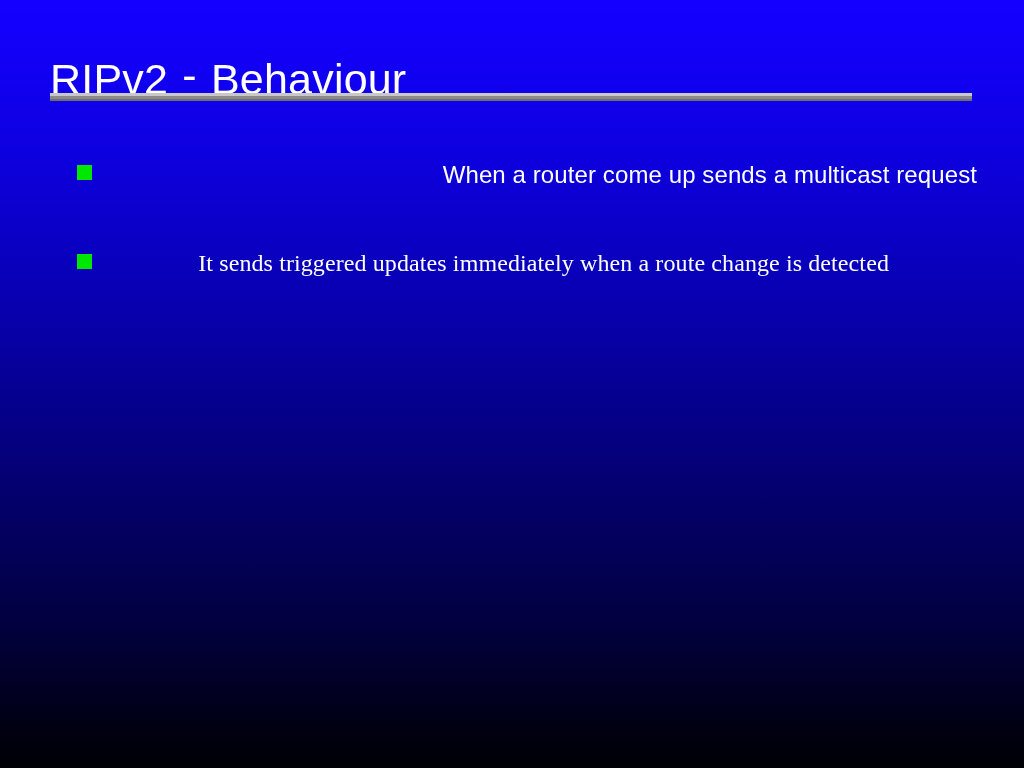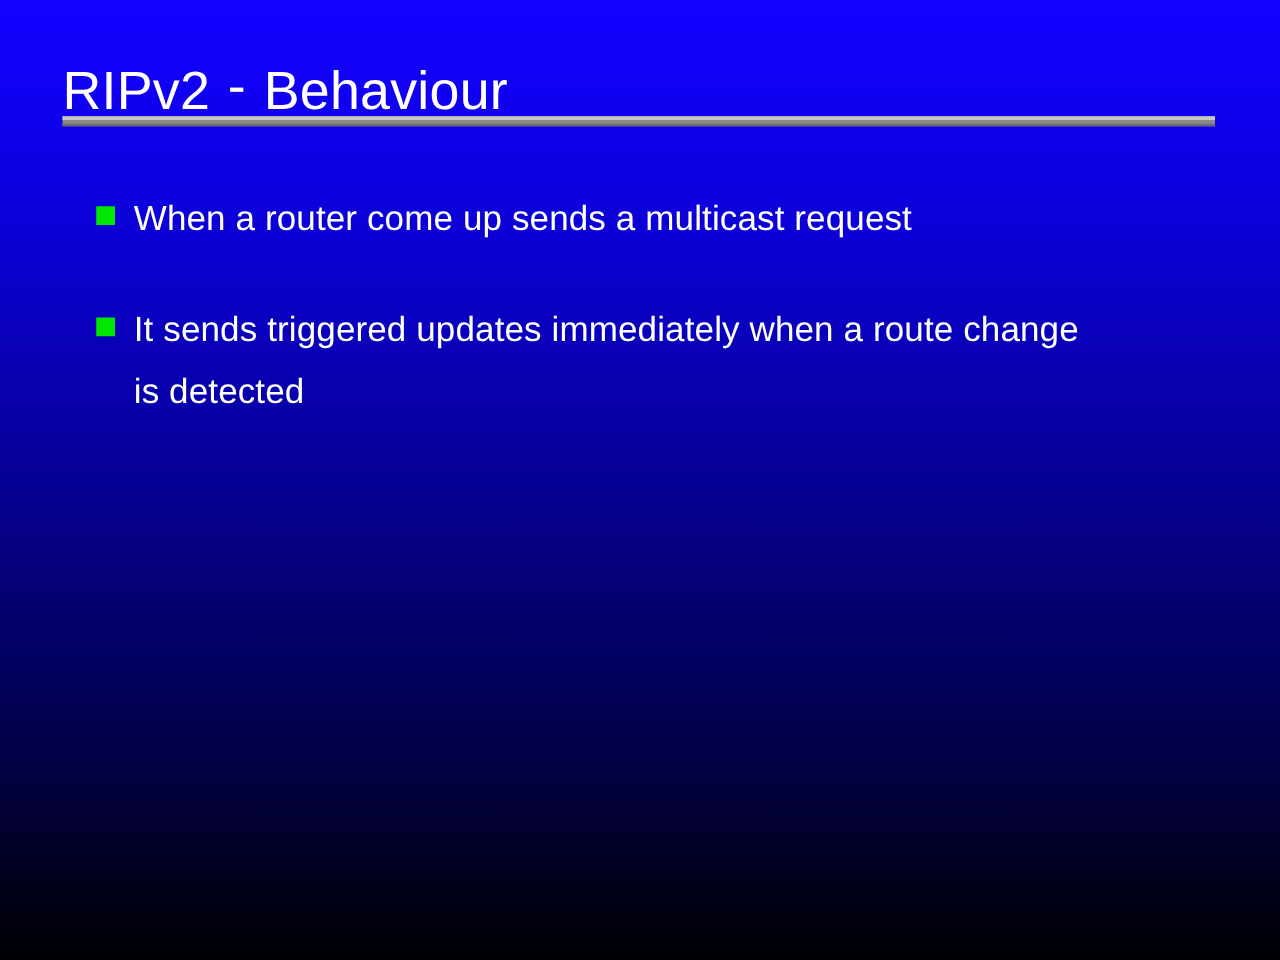--- a/index.html
+++ b/index.html
@@ -37,21 +37,21 @@
 
   
   .title-block {
     position: absolute;
     left: 50px;
     top: 44px;
     width: 922px;
   }
   .slide-title {
     font-size: 43px;
-    line-height: 50px;
+    line-height: 63px;
     color: #ffffff;
     font-weight: normal;
     letter-spacing: 0.2px;
     white-space: nowrap;
     margin: 0;
   }
   .title-sep {
     display: inline-block;
     vertical-align: 4px;
     padding: 0 2px;
@@ -88,29 +88,30 @@
   .bullet-marker {
     position: absolute;
     left: 0;
     top: 15px;
     width: 15px;
     height: 15px;
     background: #00e800;
   }
   .bullet-text {
     display: block;
-    font-size: 28px;
+    font-size: 24px;
     line-height: 49px;
     color: #ffffff;
     font-weight: normal;
     letter-spacing: 0.1px;
+    text-align: right;
   }
   
   .wrap-3 .bullet-text { max-width: 800px; }
-  .wrap-4 .bullet-text { max-width: 782px; }
+  .wrap-4 .bullet-text { max-width: 782px; font-family: Liberation Serif, serif; }
 </style>
 </head>
 <body>
 
 <div class="slide">
 
   <div class="title-block">
     <h1 class="slide-title">
       <span>RIPv2</span>
       <span class="title-sep">-</span>

